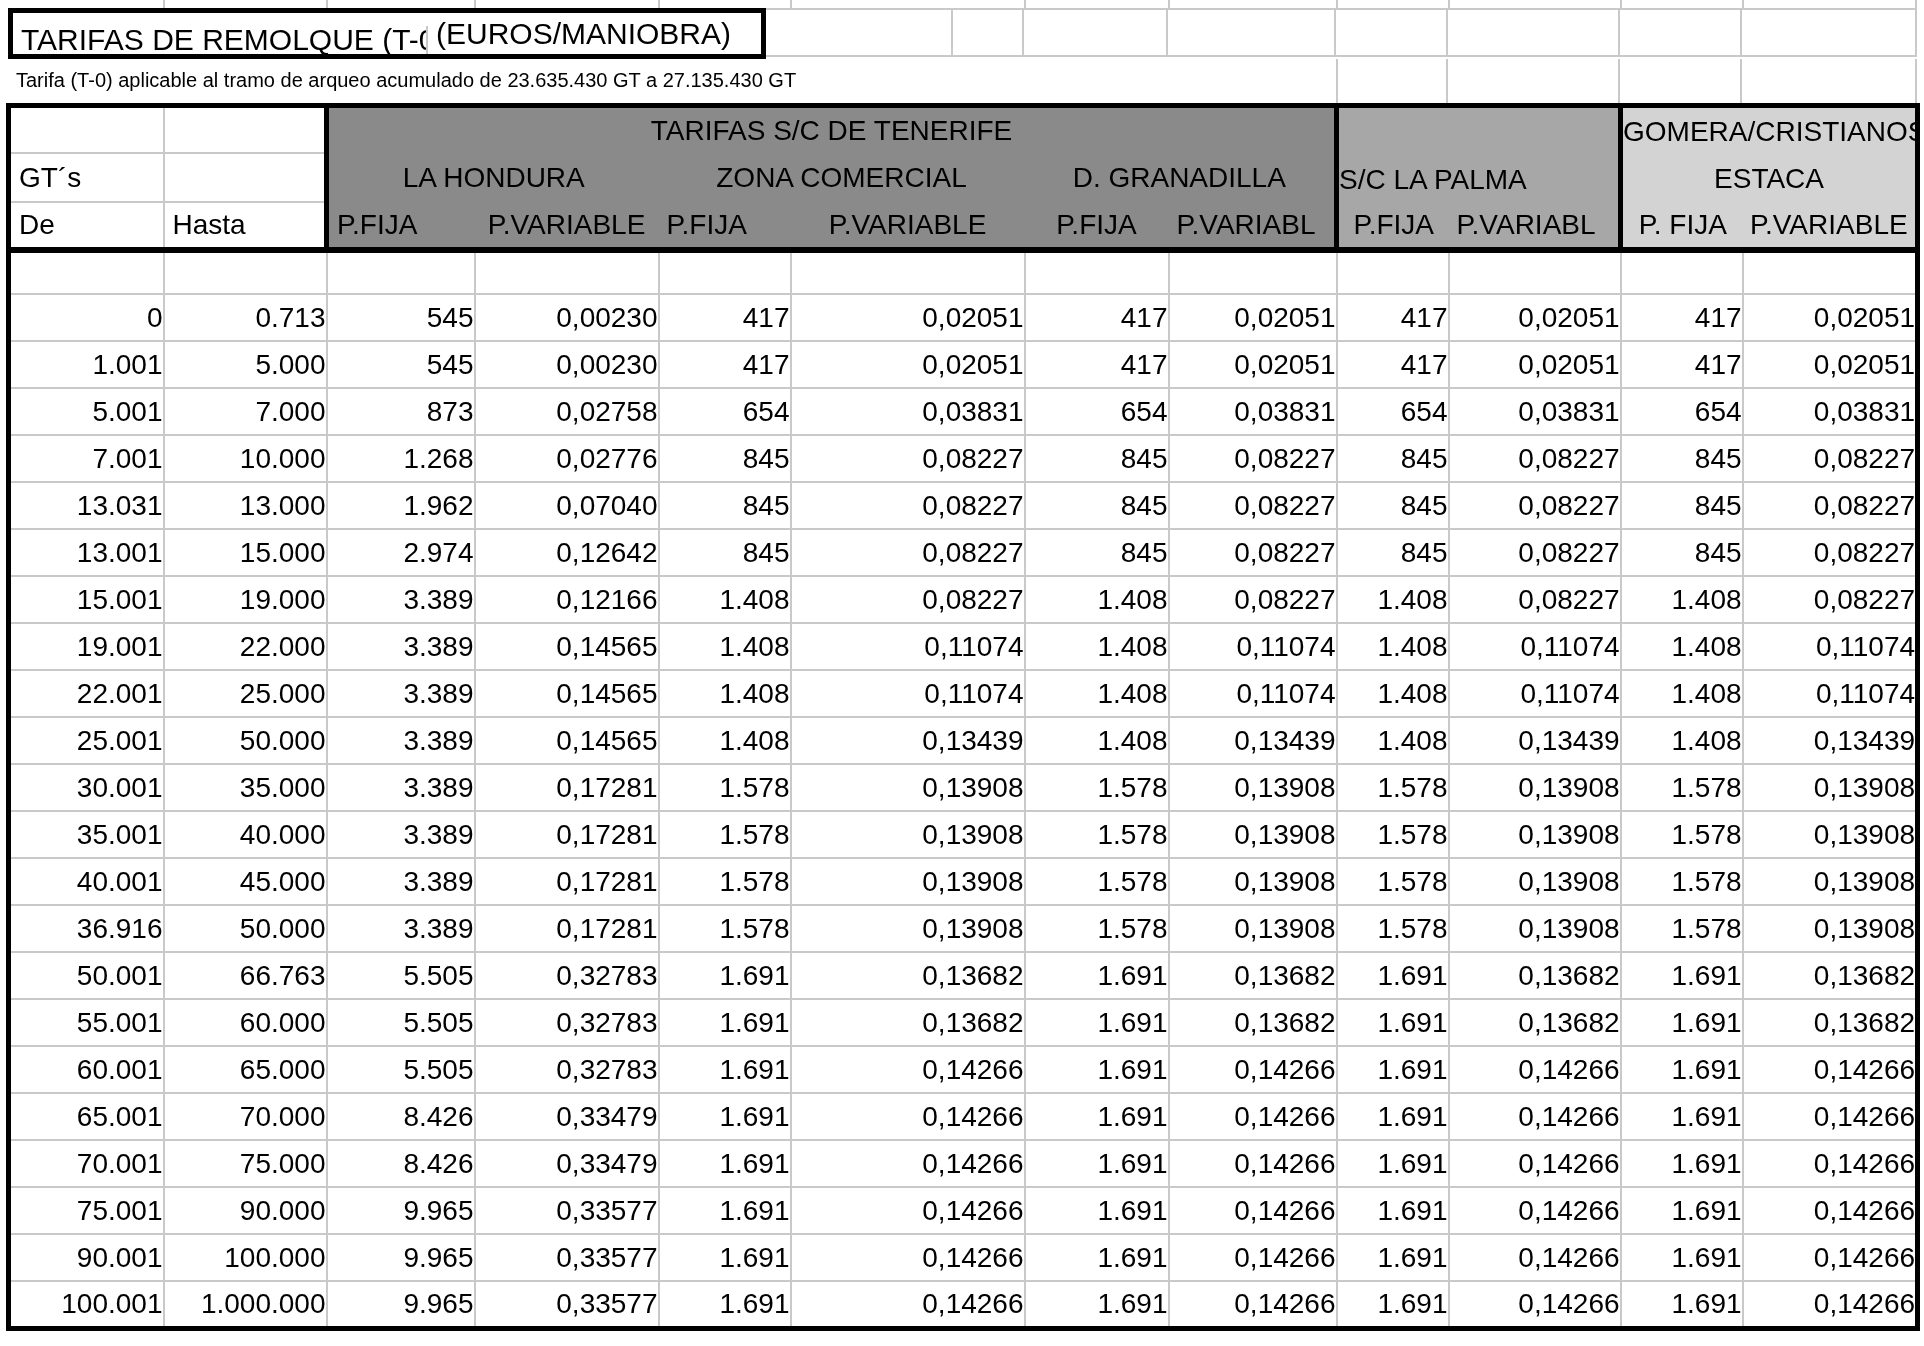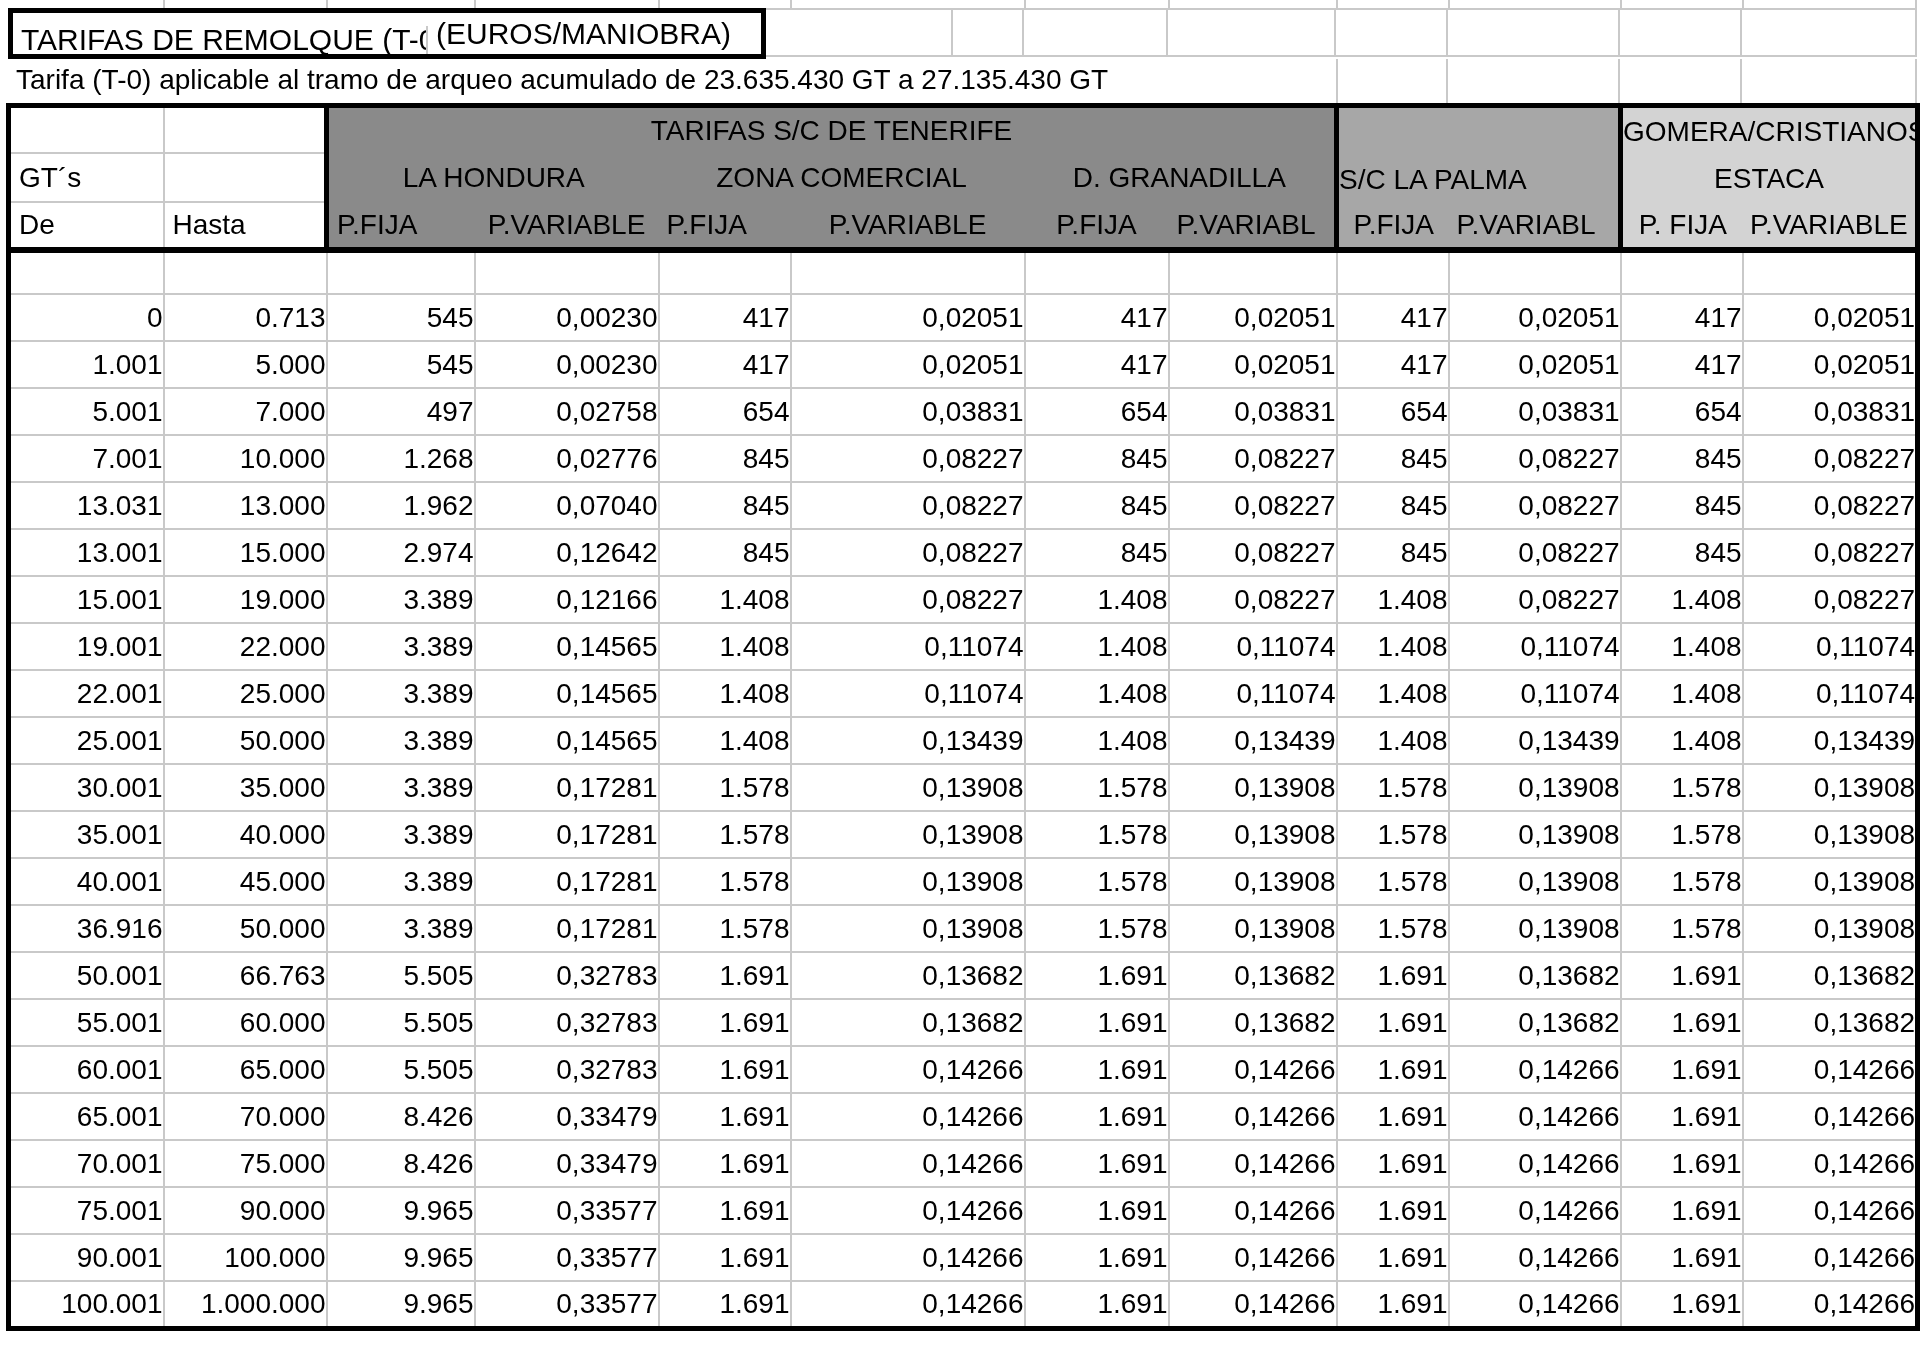--- a/index.html
+++ b/index.html
@@ -20,21 +20,21 @@
 
   
   .topgrid{position:absolute;display:flex;box-sizing:border-box;}
   .topgrid .gcell{box-sizing:border-box;border-right:2px solid #c9c9c9;height:100%;}
   #topgrid1{left:766px;top:8px;width:1151px;height:49px;
             border-top:2px solid #c9c9c9;border-bottom:2px solid #c9c9c9;}
   #topgrid2{left:1336px;top:59px;width:581px;height:44px;border-left:2px solid #c9c9c9;}
 
   
   .subtitle{position:absolute;left:8px;top:57px;width:1320px;height:46px;
-            display:flex;align-items:center;font-size:28px;white-space:nowrap;padding-left:8px;}
+            display:flex;align-items:center;font-size:20px;white-space:nowrap;padding-left:8px;}
 
   
   table.tariffs{position:absolute;left:6px;top:103px;width:1911px;
                 border-collapse:collapse;table-layout:fixed;
                 border:5px solid #000;}
   table.tariffs td{box-sizing:border-box;overflow:hidden;white-space:nowrap;
                    font-size:28px;vertical-align:middle;padding:0;}
   td.w{background:#fff;border:2px solid #c9c9c9;}
   td.dk{background:#8a8a8a;border:none;}
   td.md{background:#a7a7a7;border:none;}
@@ -182,21 +182,21 @@
           <td class="d">417</td>
           <td class="d">0,02051</td>
           <td class="d">417</td>
           <td class="d">0,02051</td>
           <td class="d">417</td>
           <td class="d">0,02051</td>
         </tr>
         <tr>
           <td class="d">5.001</td>
           <td class="d">7.000</td>
-          <td class="d">497</td>
+          <td class="d">873</td>
           <td class="d">0,02758</td>
           <td class="d">654</td>
           <td class="d">0,03831</td>
           <td class="d">654</td>
           <td class="d">0,03831</td>
           <td class="d">654</td>
           <td class="d">0,03831</td>
           <td class="d">654</td>
           <td class="d">0,03831</td>
         </tr>

